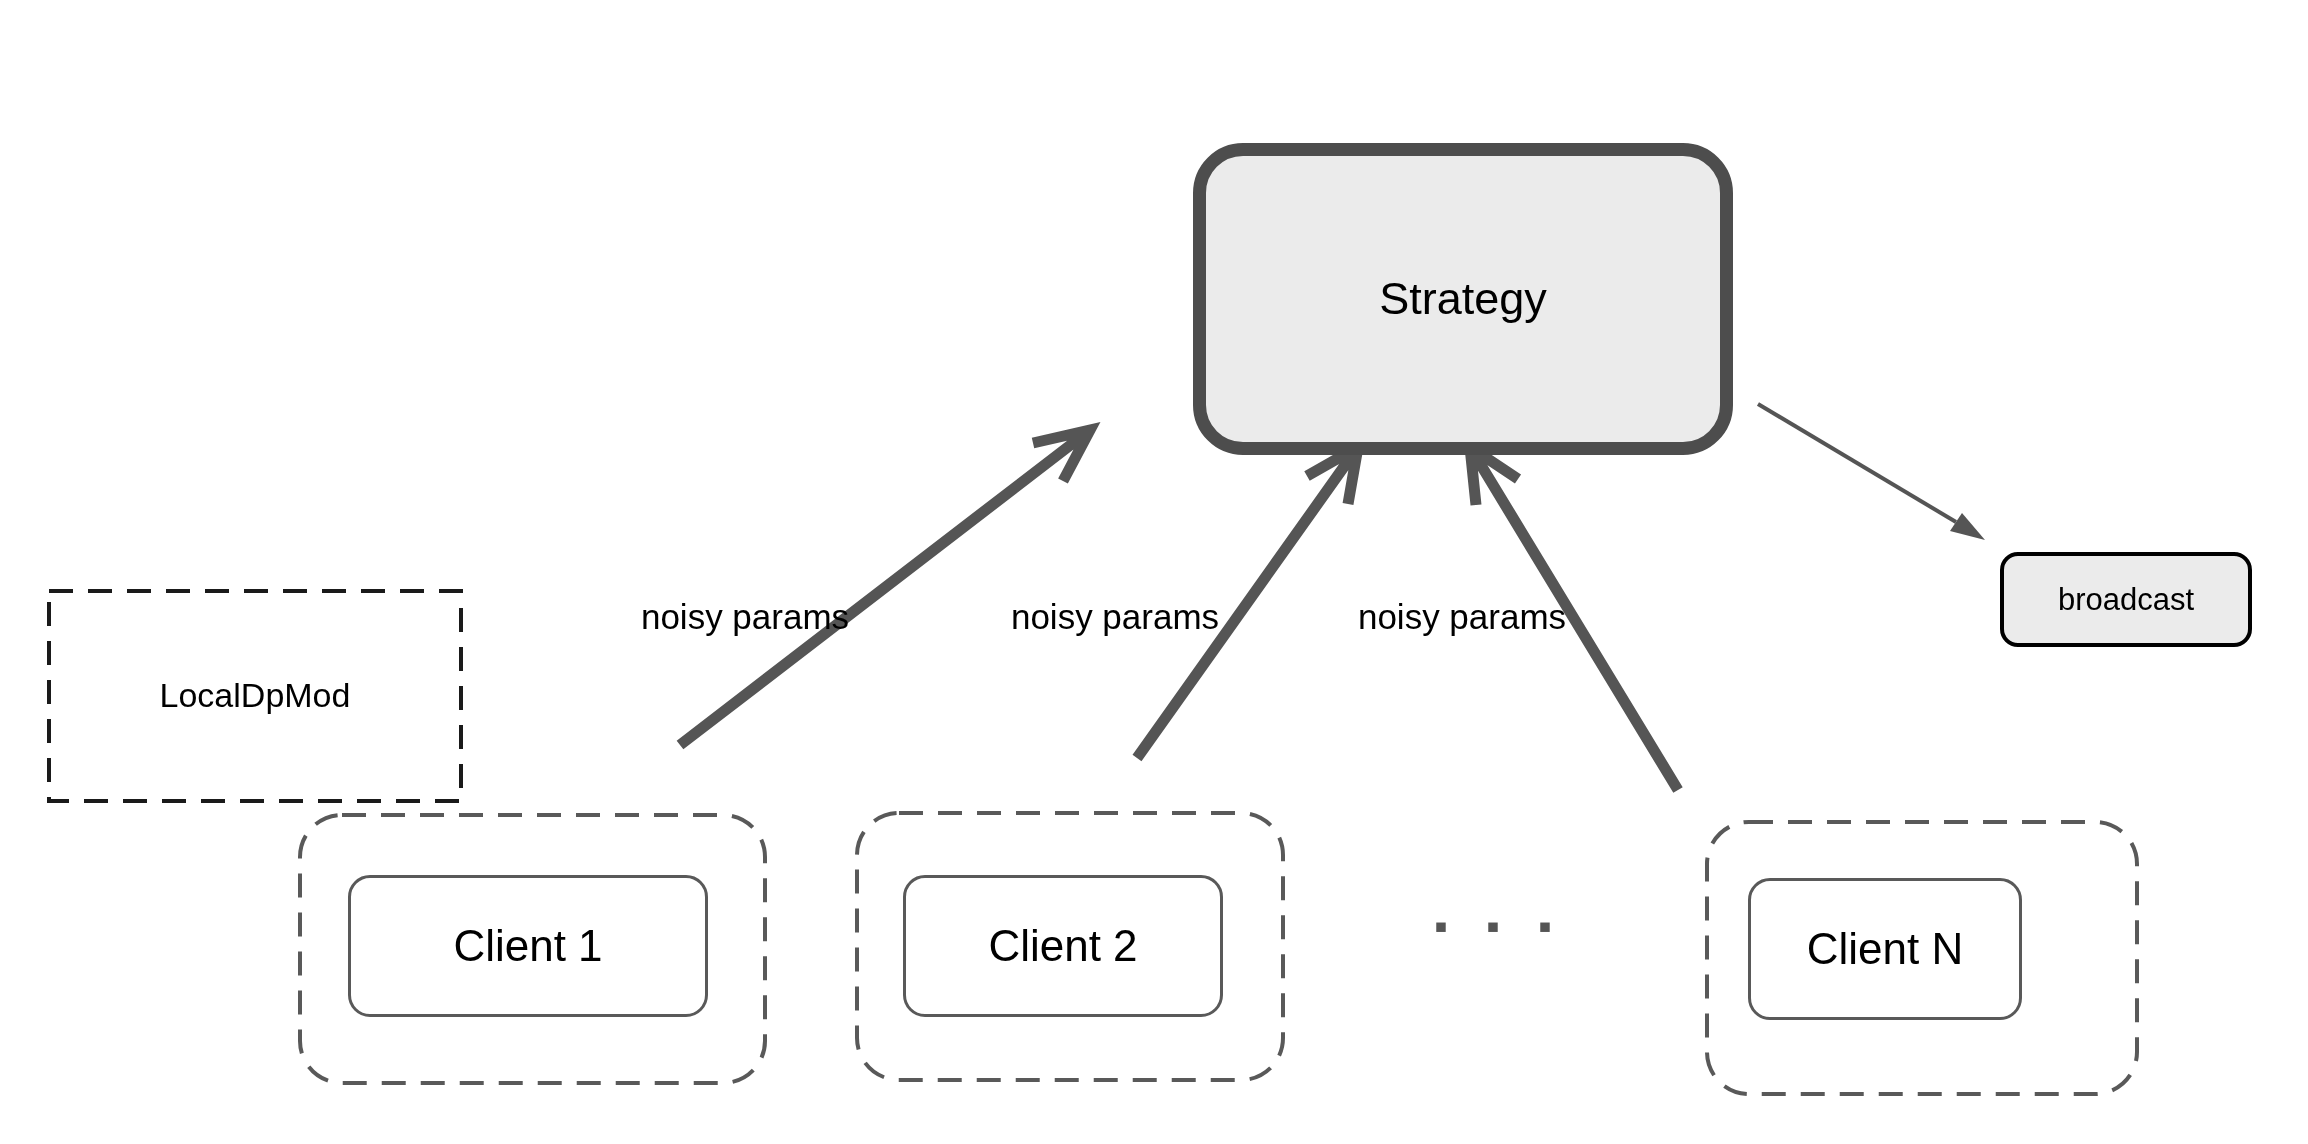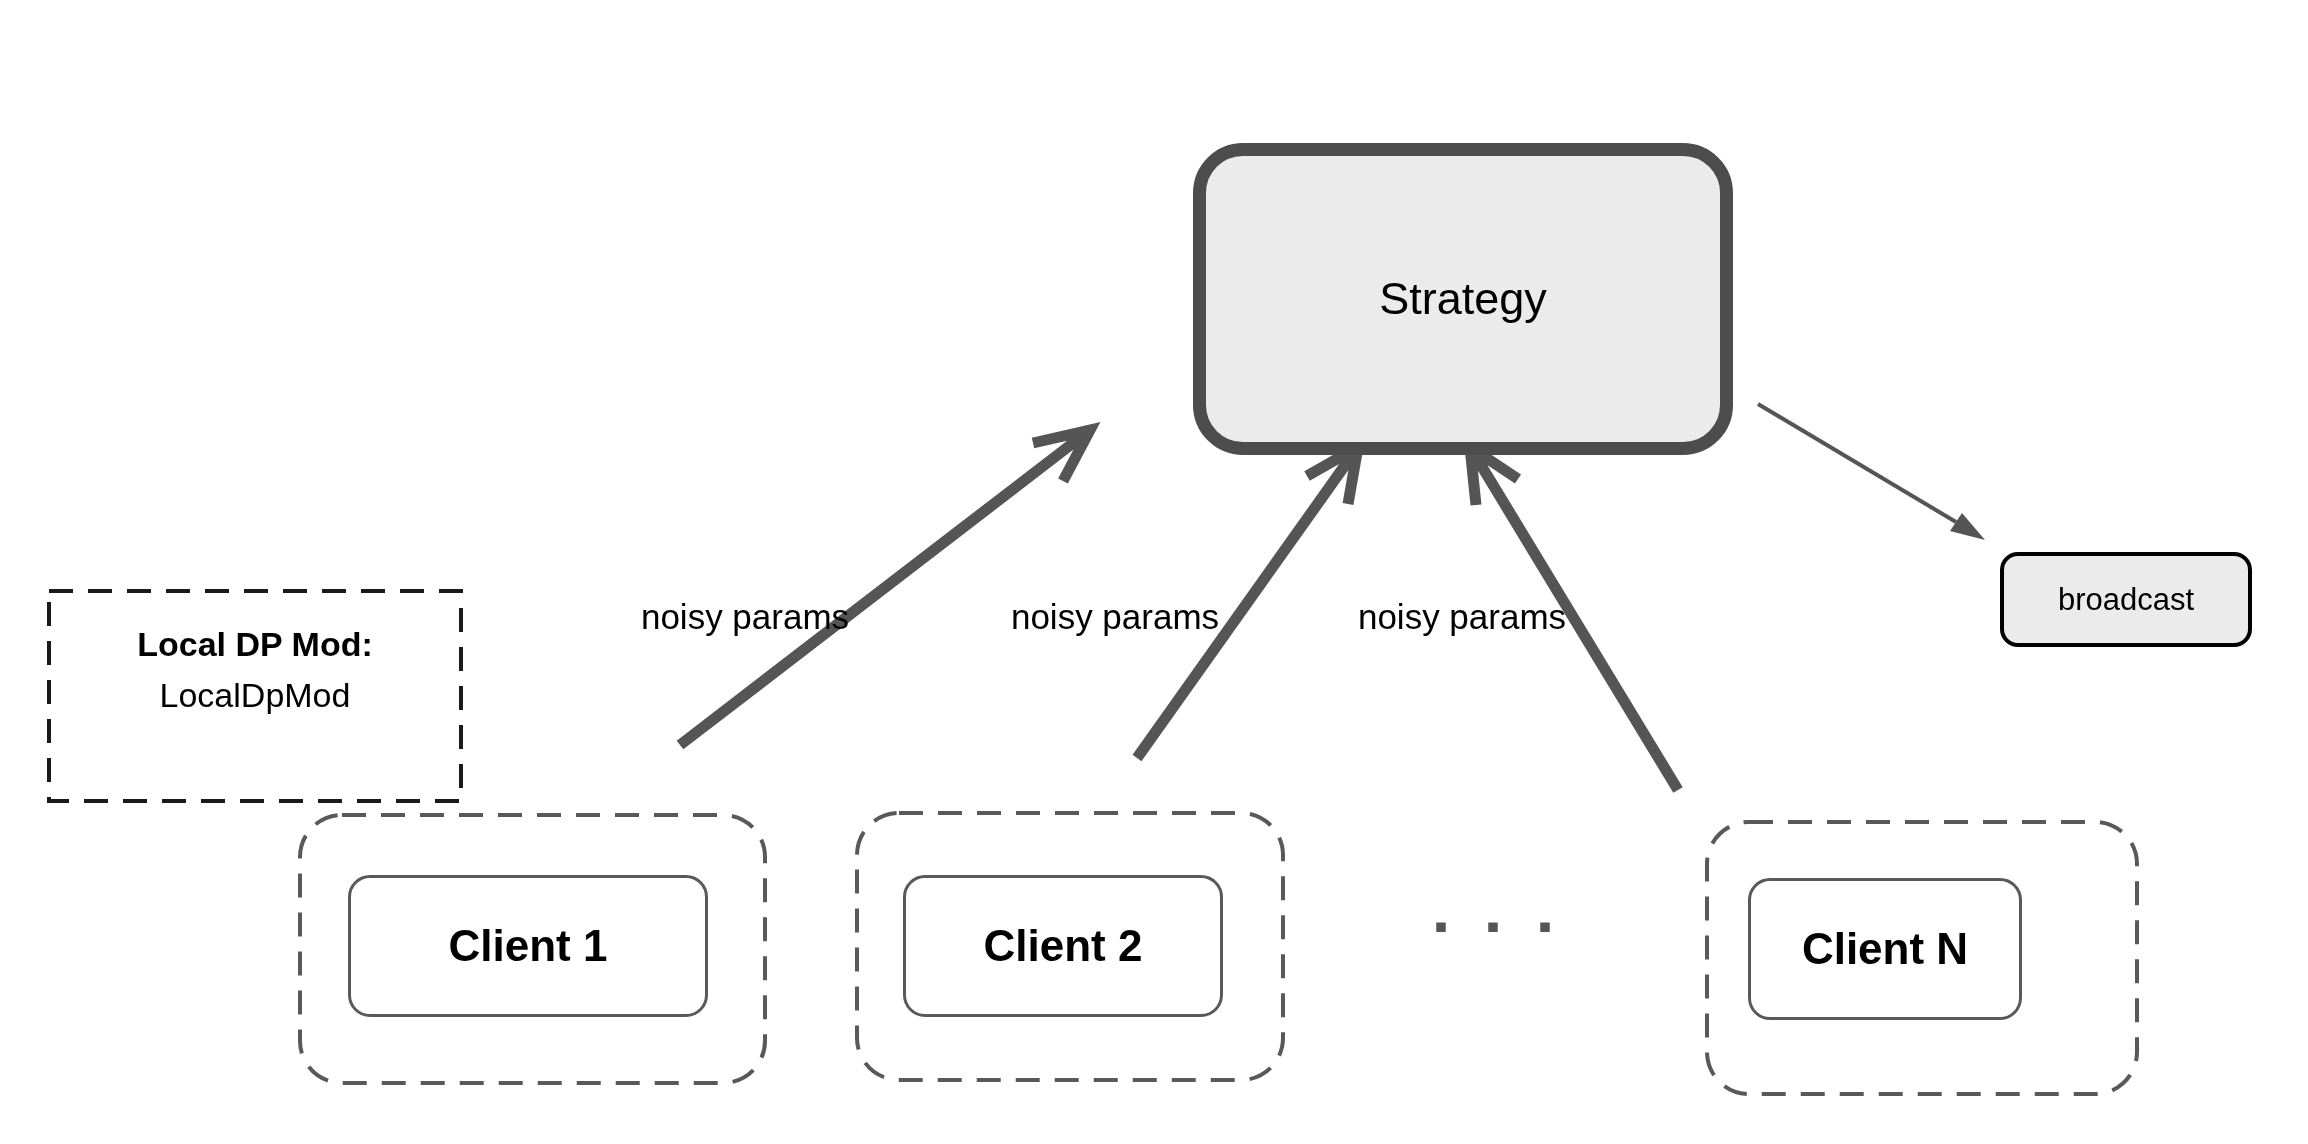--- a/index.html
+++ b/index.html
@@ -48,21 +48,20 @@
   .client-inner {
     position: absolute;
     display: flex;
     align-items: center;
     justify-content: center;
     box-sizing: border-box;
     background: #ffffff;
     border: 3px solid #595959;
     border-radius: 22px;
     font-size: 44px;
-    font-weight: bold;
   }
   #client-1-box { left: 348px;  top: 875px; width: 360px; height: 142px; }
   #client-2-box { left: 903px;  top: 875px; width: 320px; height: 142px; }
   #client-n-box { left: 1748px; top: 878px; width: 274px; height: 142px; }
 
   #dp-box-title, #dp-box-value {
     position: absolute;
     left: 49px;
     width: 412px;
     text-align: center;
@@ -113,21 +112,20 @@
   </svg>
 
   <div id="strategy-box" class="node">
     <span>Strategy</span>
   </div>
 
   <div id="broadcast-box" class="node">
     <span>broadcast</span>
   </div>
 
-  <div id="dp-box-title">Local DP Mod:</div>
   <div id="dp-box-value">LocalDpMod</div>
 
   <div id="client-1-box" class="client-inner">
     <span>Client 1</span>
   </div>
   <div id="client-2-box" class="client-inner">
     <span>Client 2</span>
   </div>
   <div id="client-n-box" class="client-inner">
     <span>Client N</span>

